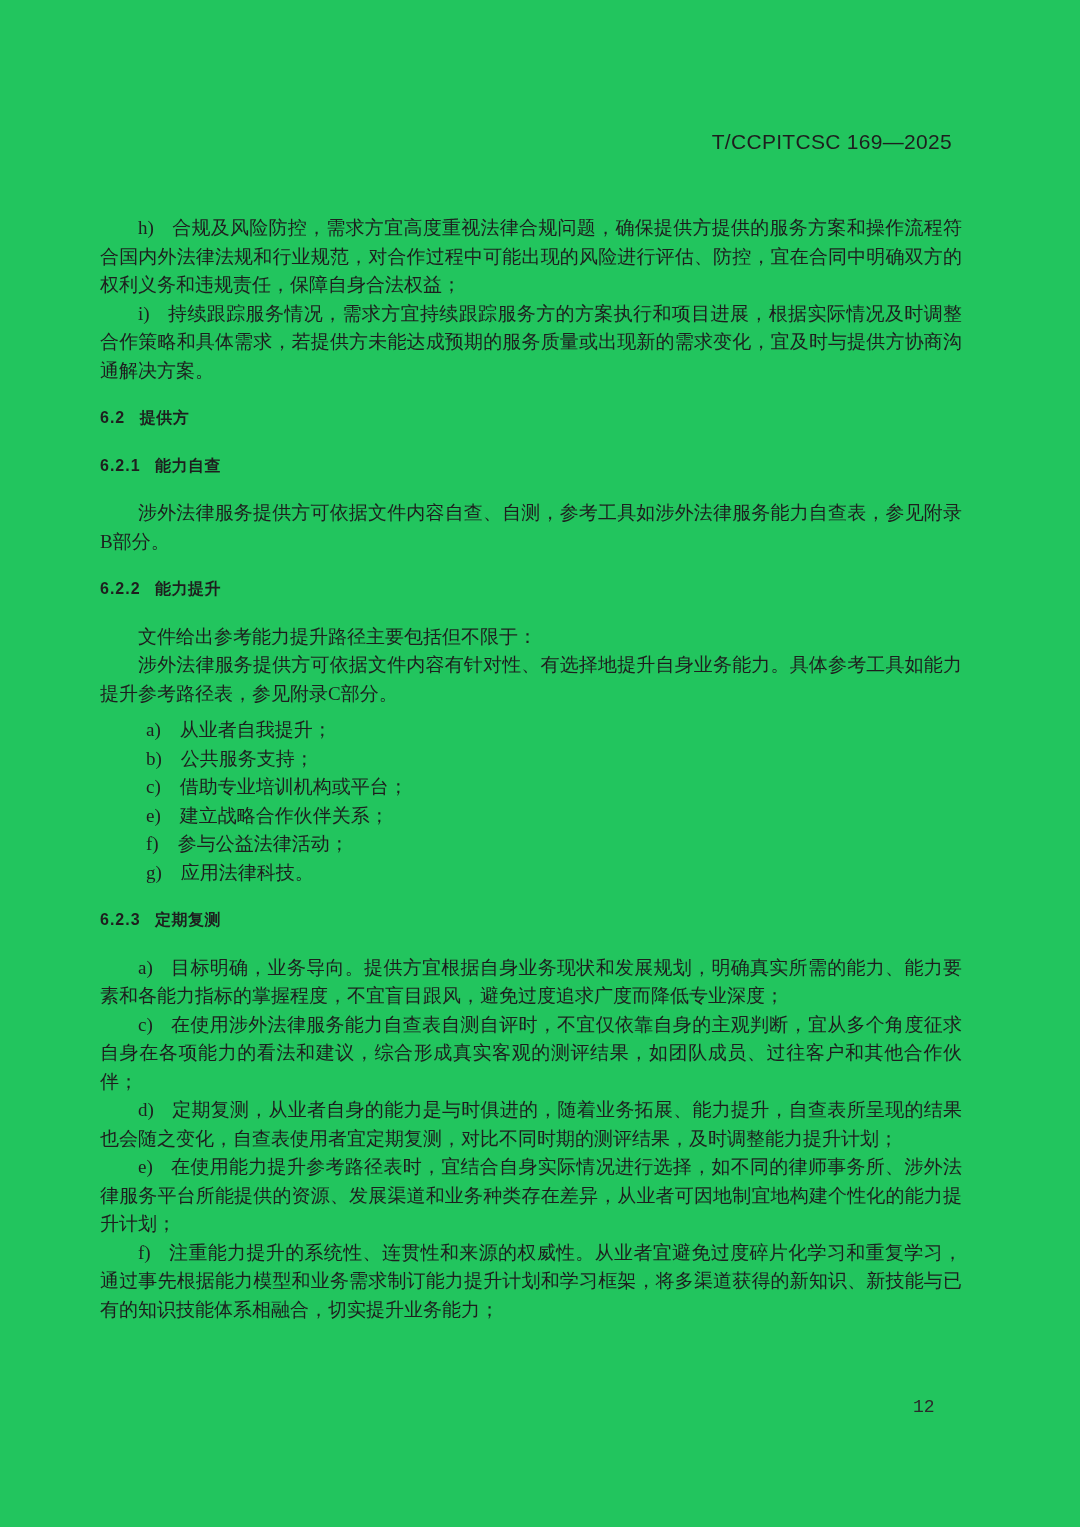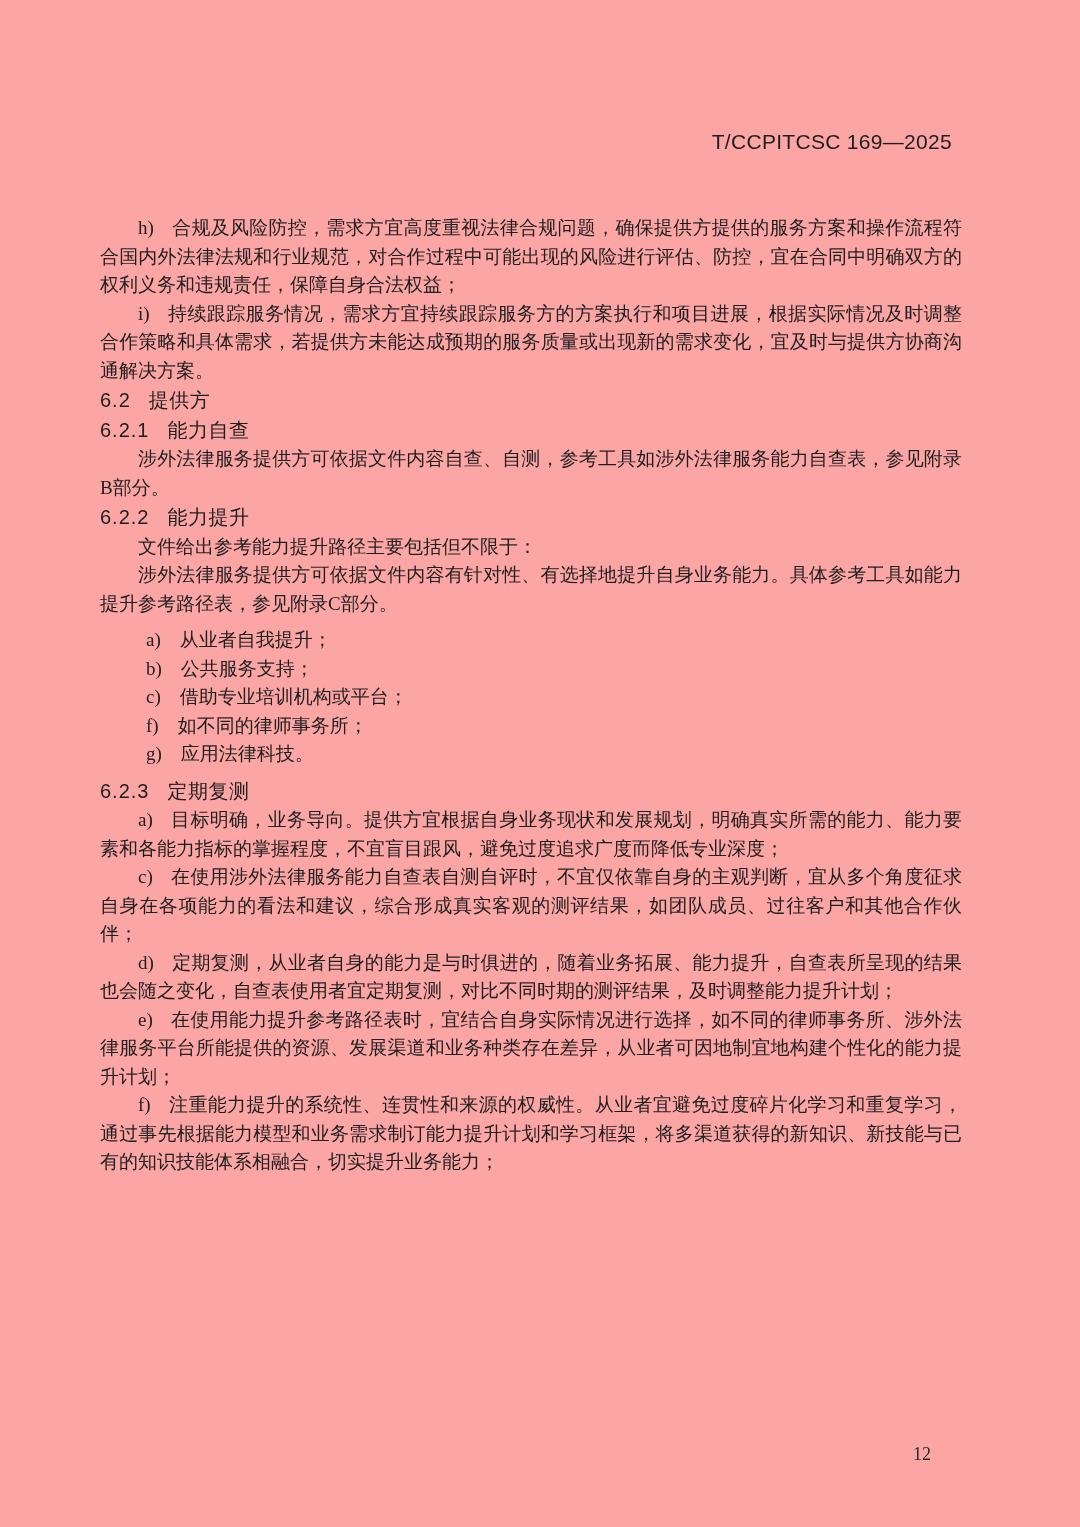--- a/index.html
+++ b/index.html
@@ -4,21 +4,21 @@
 <style>
   html, body {
     margin: 0;
     padding: 0;
     background: #ffffff;
   }
   .page {
     position: relative;
     width: 1080px;
     height: 1527px;
-    background: #fca5a5;
+    background: #22c55e;
     color: #1e1e1e;
     overflow: hidden;
   }
   .doc-code {
     position: absolute;
     top: 130px;
     right: 128px;
     font-family: "Liberation Sans", "DejaVu Sans", sans-serif;
     font-size: 21px;
     letter-spacing: 0.3px;
@@ -37,24 +37,24 @@
   }
   .para {
     margin: 0;
     text-align: justify;
     text-indent: 2em;
   }
   .para .label {
     margin-right: 0.95em;
   }
   .heading {
-    margin: 1px 0;
+    margin: 19px 0;
     font-family: "Liberation Sans", "DejaVu Sans", sans-serif;
-    font-weight: normal;
-    font-size: 20px;
+    font-weight: bold;
+    font-size: 16px;
     line-height: 28.5px;
     text-indent: 0;
     letter-spacing: 0.5px;
   }
   .heading .h-num {
     margin-right: 0.9em;
     letter-spacing: 1px;
   }
   .plain-list {
     margin: 8px;
@@ -65,22 +65,22 @@
     margin: 0;
     padding-left: 2em;
     line-height: 28.5px;
   }
   .plain-list .label {
     margin-right: 1em;
   }
   .page-number {
     position: absolute;
     left: 913px;
-    top: 1444px;
-    font-family: Liberation Serif, serif;
+    top: 1397px;
+    font-family: Liberation Mono, monospace;
     font-size: 18px;
     color: #2a2a2a;
   }
 </style>
 </head>
 <body>
 
 <div class="page">
 
   <div class="doc-code">T/CCPITCSC 169—2025</div>
@@ -99,21 +99,22 @@
 
     <h3 class="heading"><span class="h-num">6.2.2</span><span>能力提升</span></h3>
 
     <p class="para">文件给出参考能力提升路径主要包括但不限于：</p>
     <p class="para">涉外法律服务提供方可依据文件内容有针对性、有选择地提升自身业务能力。具体参考工具如能力提升参考路径表，参见附录C部分。</p>
 
     <ul class="plain-list">
       <li><span class="label">a)</span><span>从业者自我提升；</span></li>
       <li><span class="label">b)</span><span>公共服务支持；</span></li>
       <li><span class="label">c)</span><span>借助专业培训机构或平台；</span></li>
-      <li><span class="label">f)</span><span>如不同的律师事务所；</span></li>
+      <li><span class="label">e)</span><span>建立战略合作伙伴关系；</span></li>
+      <li><span class="label">f)</span><span>参与公益法律活动；</span></li>
       <li><span class="label">g)</span><span>应用法律科技。</span></li>
     </ul>
 
     <h3 class="heading"><span class="h-num">6.2.3</span><span>定期复测</span></h3>
 
 
     <p class="para"><span class="label">a)</span><span>目标明确，业务导向。提供方宜根据自身业务现状和发展规划，明确真实所需的能力、能力要素和各能力指标的掌握程度，不宜盲目跟风，避免过度追求广度而降低专业深度；</span></p>
     <p class="para"><span class="label">c)</span><span>在使用涉外法律服务能力自查表自测自评时，不宜仅依靠自身的主观判断，宜从多个角度征求自身在各项能力的看法和建议，综合形成真实客观的测评结果，如团队成员、过往客户和其他合作伙伴；</span></p>
     <p class="para"><span class="label">d)</span><span>定期复测，从业者自身的能力是与时俱进的，随着业务拓展、能力提升，自查表所呈现的结果也会随之变化，自查表使用者宜定期复测，对比不同时期的测评结果，及时调整能力提升计划；</span></p>
     <p class="para"><span class="label">e)</span><span>在使用能力提升参考路径表时，宜结合自身实际情况进行选择，如不同的律师事务所、涉外法律服务平台所能提供的资源、发展渠道和业务种类存在差异，从业者可因地制宜地构建个性化的能力提升计划；</span></p>

